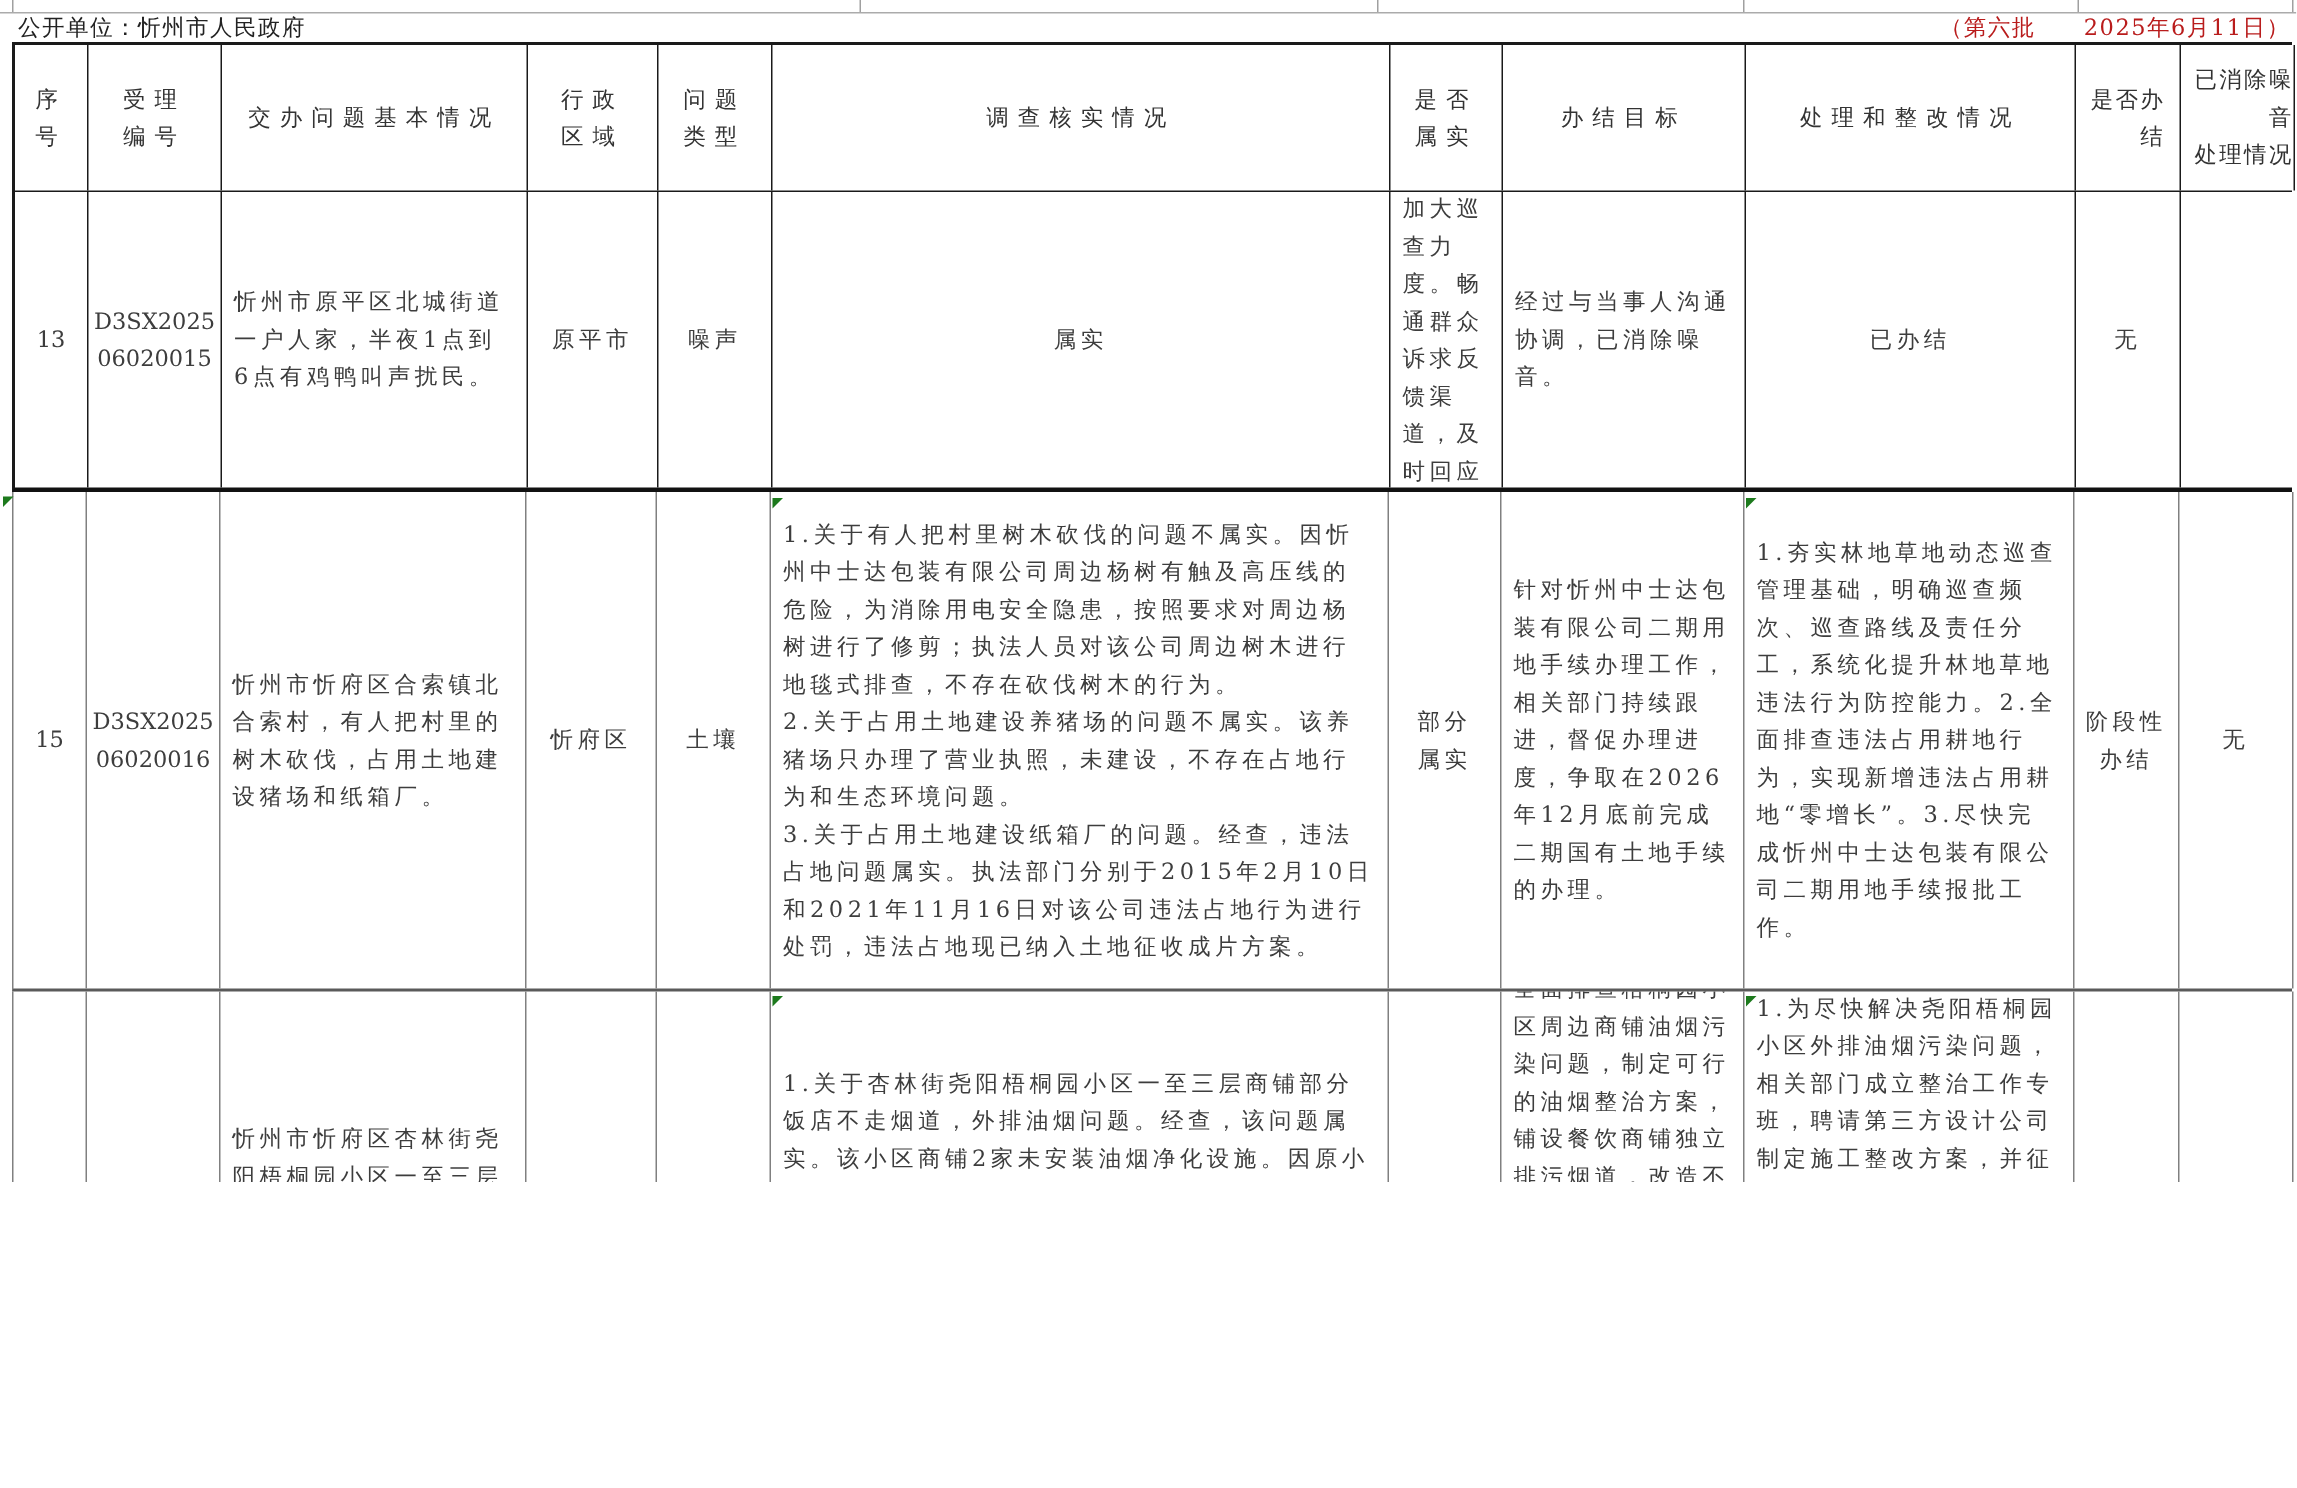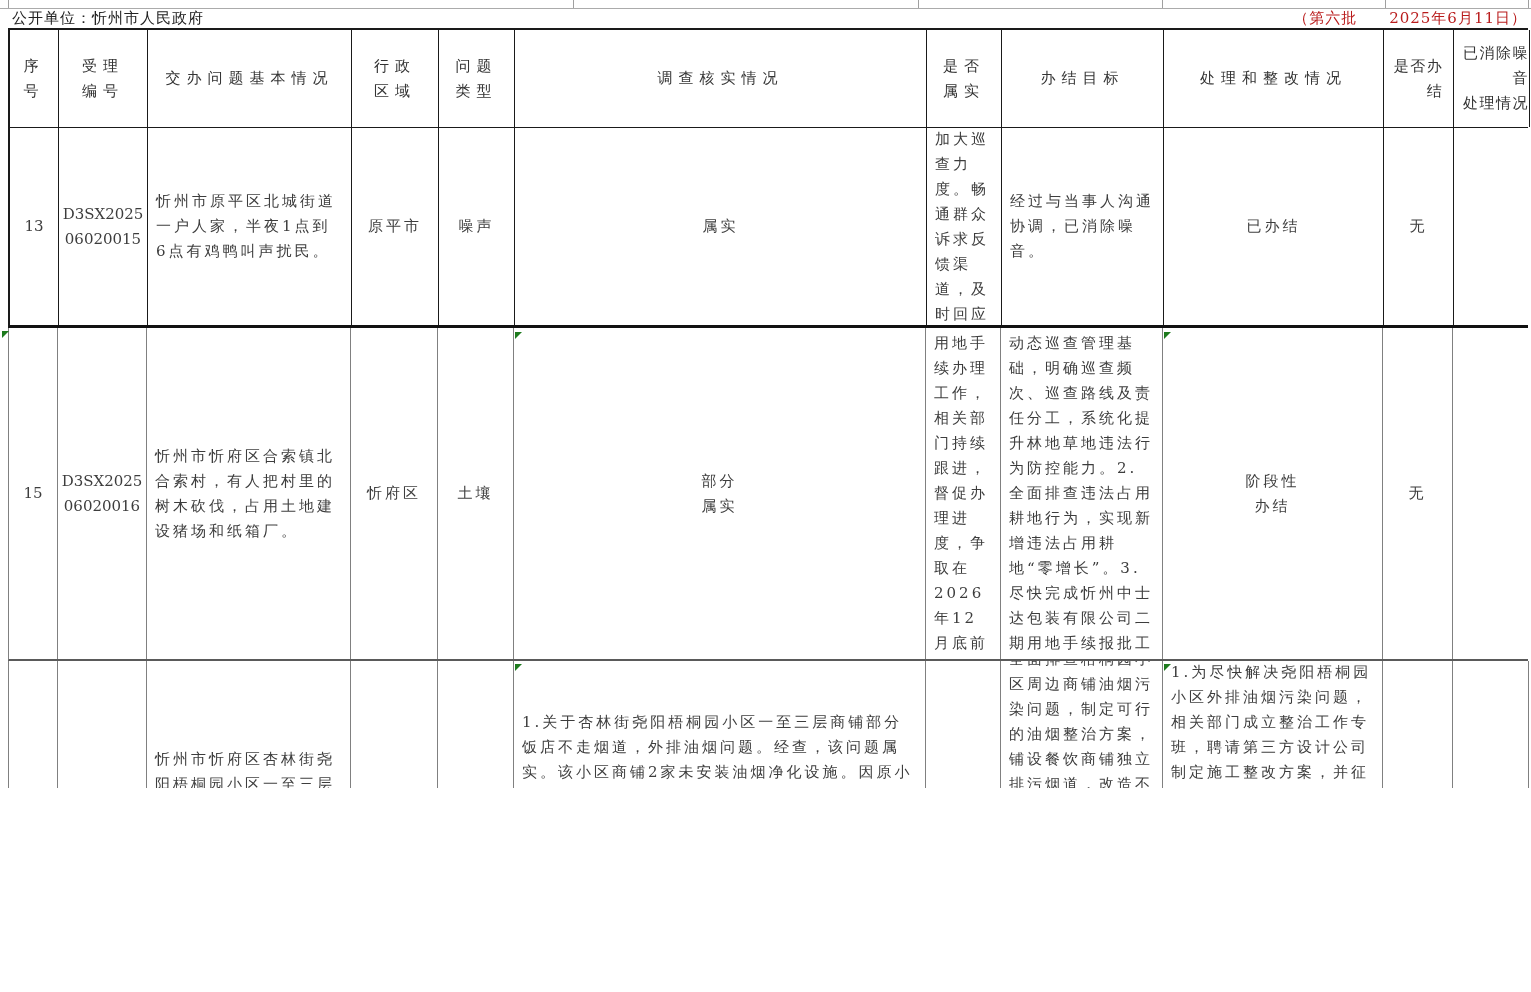--- a/index.html
+++ b/index.html
@@ -84,20 +84,23 @@
       <div class="c ctr">无</div>
     </div>
 
     <div class="row r2">
       <div class="c ctr num">15</div>
       <div class="c ctr num">D3SX2025
 06020016</div>
       <div class="c txt">忻州市忻府区合索镇北合索村，有人把村里的树木砍伐，占用土地建设猪场和纸箱厂。</div>
       <div class="c ctr">忻府区</div>
       <div class="c ctr">土壤</div>
+      <div class="c txt">1.关于有人把村里树木砍伐的问题不属实。因忻州中士达包装有限公司周边杨树有触及高压线的危险，为消除用电安全隐患，按照要求对周边杨树进行了修剪；执法人员对该公司周边树木进行地毯式排查，不存在砍伐树木的行为。
+2.关于占用土地建设养猪场的问题不属实。该养猪场只办理了营业执照，未建设，不存在占地行为和生态环境问题。
+3.关于占用土地建设纸箱厂的问题。经查，违法占地问题属实。执法部门分别于2015年2月10日和2021年11月16日对该公司违法占地行为进行处罚，违法占地现已纳入土地征收成片方案。</div>
       <div class="c ctr">部分
 属实</div>
       <div class="c txt">针对忻州中士达包装有限公司二期用地手续办理工作，相关部门持续跟进，督促办理进度，争取在2026年12月底前完成二期国有土地手续的办理。</div>
       <div class="c txt">1.夯实林地草地动态巡查管理基础，明确巡查频次、巡查路线及责任分工，系统化提升林地草地违法行为防控能力。2.全面排查违法占用耕地行为，实现新增违法占用耕地“零增长”。3.尽快完成忻州中士达包装有限公司二期用地手续报批工作。</div>
       <div class="c ctr">阶段性
 办结</div>
       <div class="c ctr">无</div>
     </div>
 
     <div class="row r3">

